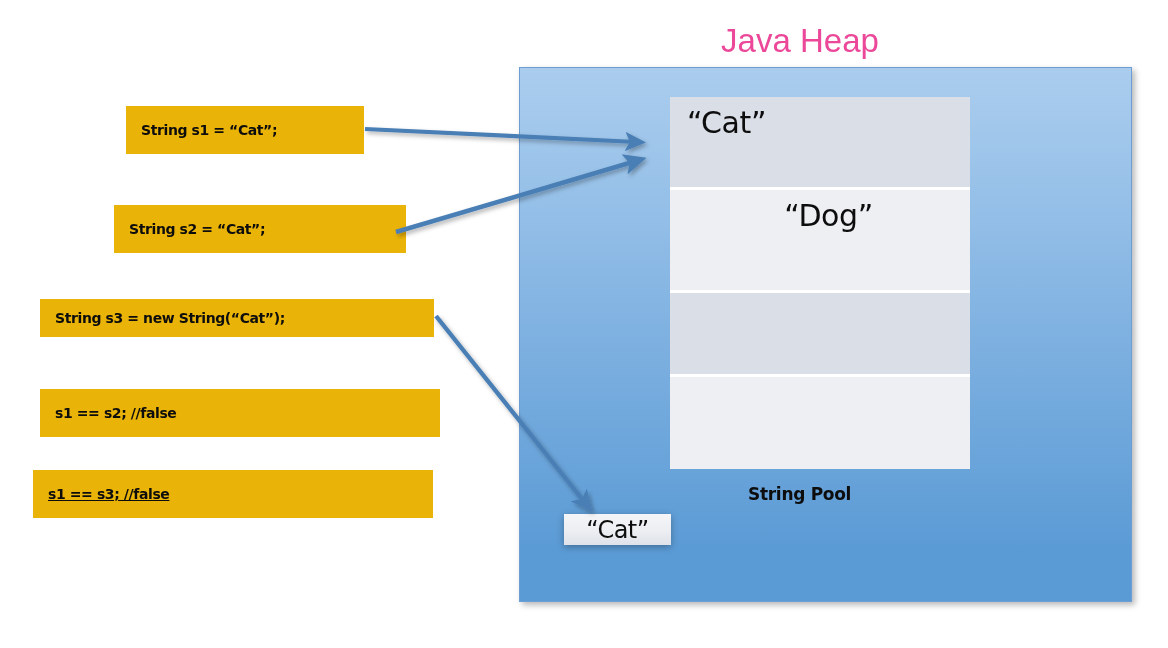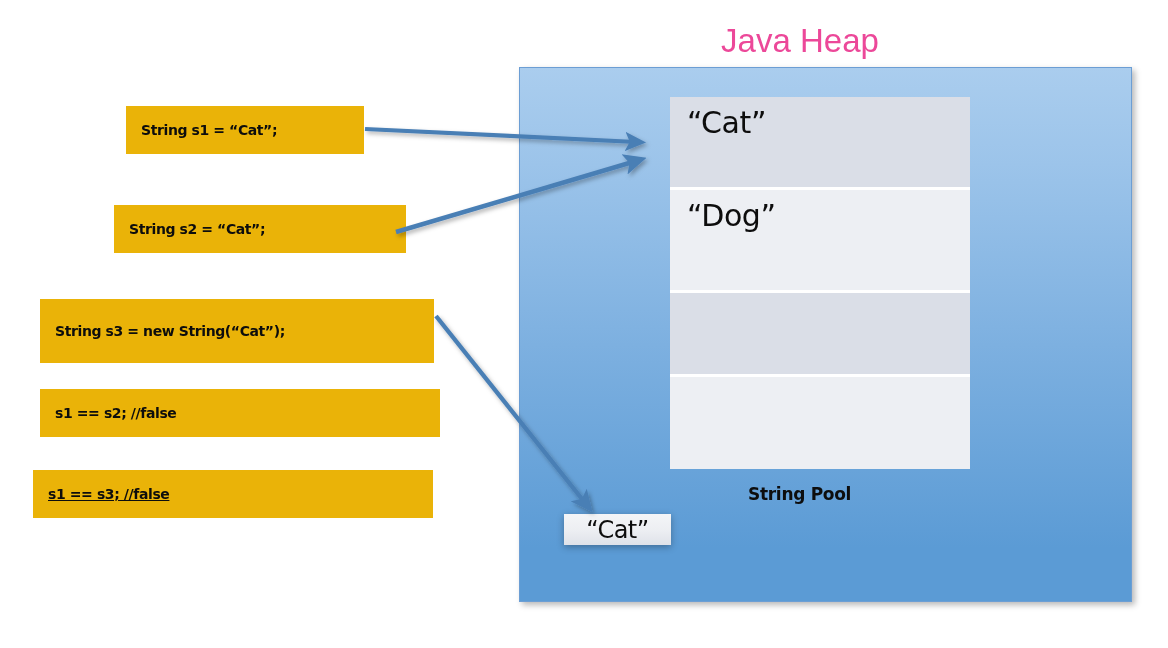--- a/index.html
+++ b/index.html
@@ -74,21 +74,21 @@
     color: #0d0d0d;
     letter-spacing: -0.4px;
     border-bottom: 3px solid #ffffff;
   }
   .pool-row:last-child { border-bottom: none; }
   .pool-row.shade-dark  { background: #dadee7; }
   .pool-row.shade-light { background: #edeff3; }
   .pool-row .cell-text { padding-top: 11px; line-height: 1.0; }
 
   .pool-row.r1 { height: 96px; }
-  .pool-row.r2 { height: 107px; }
+  .pool-row.r2 { height: 107px; justify-content: center; }
   .pool-row.r3 { height: 87px; }
   .pool-row.r4 { height: 96px; }
 
   
   .pool-caption {
     position: absolute;
     left: 228px;
     top: 416px;
     font-family: "DejaVu Sans", sans-serif;
     font-size: 17px;
@@ -127,21 +127,21 @@
     box-sizing: border-box;
     font-family: "DejaVu Sans", sans-serif;
     font-size: 14px;
     font-weight: 600;
     color: #0d0d0d;
     letter-spacing: -0.4px;
     white-space: nowrap;
   }
   .code-s1    { left: 126px; top: 106px; width: 238px; height: 48px; }
   .code-s2    { left: 114px; top: 205px; width: 292px; height: 48px; text-align: right; }
-  .code-s3    { left: 40px;  top: 299px; width: 394px; height: 64px; }
+  .code-s3    { left: 40px;  top: 299px; width: 394px; height: 38px; }
   .code-eq1   { left: 40px;  top: 389px; width: 400px; height: 48px; }
   .code-eq2   { left: 33px;  top: 470px; width: 400px; height: 48px; text-decoration: underline; }
 
   
   .arrow-layer {
     position: absolute;
     left: 0; top: 0;
     width: 1168px;
     height: 648px;
     pointer-events: none;

